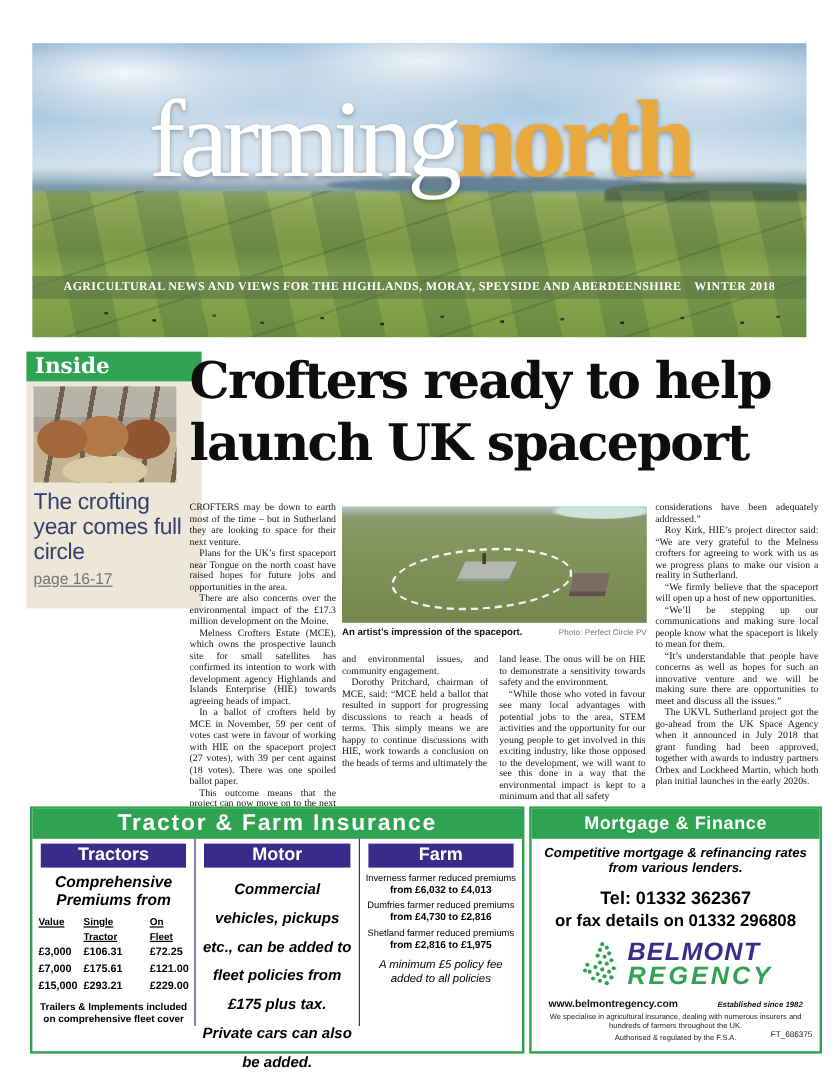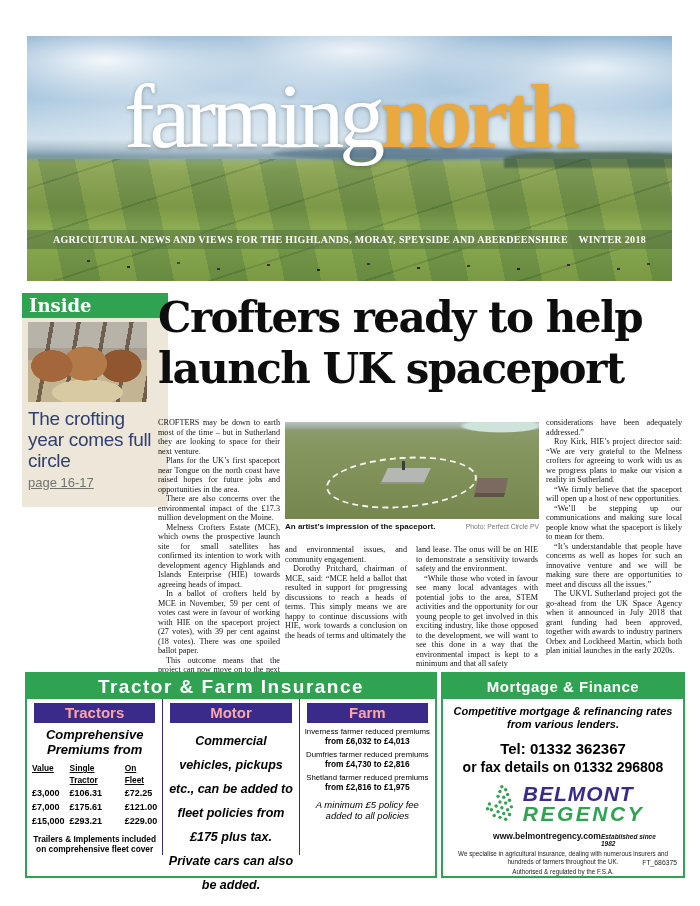--- a/index.html
+++ b/index.html
@@ -96,21 +96,21 @@
            border:2px solid #2FA351;background:#fff;box-sizing:border-box;}
   .ad-right{position:absolute;left:441px;top:672px;width:244px;height:206px;
             border:2px solid #2FA351;background:#fff;box-sizing:border-box;}
   .ad-left-header{height:25px;background:#2FA351;color:#fff;text-align:center;font-weight:bold;
                   font-size:19px;line-height:25px;letter-spacing:1.5px;}
   .ad-right-header{height:25px;background:#2FA351;color:#fff;text-align:center;font-weight:bold;
                    font-size:15px;line-height:25px;letter-spacing:.5px;}
   .ad-cols{display:flex;height:156px;}
   .ad-col{flex:1;padding:4px 5px 0;position:relative;}
   .ad-col + .ad-col{border-left:1px solid #3A2B8A;}
-  .pbar{background:#3A2B8A;color:#fca5a5;text-align:center;font-weight:bold;font-size:15px;
+  .pbar{background:#3A2B8A;color:#ffffff;text-align:center;font-weight:bold;font-size:15px;
         height:20px;line-height:20px;margin:0 2px;}
   .lead{font-size:13px;font-weight:bold;font-style:italic;text-align:center;line-height:15px;margin-top:4px;}
   .ttable{margin-top:5px;font-size:8.3px;}
   .trow{display:flex;line-height:14px;}
   .tc1{width:30%;} .tc2{width:44%;} .tc3{width:26%;}
   .th{font-weight:bold;text-decoration:underline;font-size:8.3px;line-height:12px;}
   .td{font-weight:bold;font-size:9px;}
   .tnote{font-size:8.3px;font-weight:bold;text-align:center;margin-top:6px;line-height:10px;}
   .motor-text{font-size:12.5px;font-weight:bold;font-style:italic;text-align:center;
               line-height:24px;margin-top:6px;}
@@ -122,21 +122,21 @@
              line-height:11px;margin-top:7px;}
   .fin{padding:6px 8px 0;position:relative;height:175px;box-sizing:border-box;}
   .tagline{font-size:11px;font-weight:bold;font-style:italic;text-align:center;line-height:13px;}
   .tel{font-size:15px;font-weight:bold;text-align:center;margin-top:9px;}
   .fax{font-size:14px;font-weight:bold;text-align:center;margin-top:2px;}
   .brandrow{display:flex;align-items:center;justify-content:center;margin-top:8px;gap:7px;}
   .brandtxt{text-align:left;}
   .brand1{color:#3A2B8A;font-size:21px;font-weight:bold;font-style:italic;letter-spacing:1px;line-height:20px;}
   .brand2{color:#2FA351;font-size:21px;font-weight:bold;font-style:italic;letter-spacing:2.5px;line-height:20px;}
   .webrow{display:flex;justify-content:space-between;margin-top:6px;padding:0 6px;align-items:baseline;}
-  .web{font-size:8.6px;font-weight:bold;color:#111;margin-left:36px;}
+  .web{font-size:8.6px;font-weight:bold;color:#111;}
   .est{font-size:6.5px;font-weight:bold;font-style:italic;color:#111;}
   .small{font-size:6.3px;text-align:center;line-height:7.5px;margin-top:3px;color:#222;padding:0 2px;}
   .ref{position:absolute;right:6px;bottom:8px;font-size:6.8px;color:#222;}
 </style>
 </head>
 <body>
 
 <div id="page">
 
   <div class="masthead">

